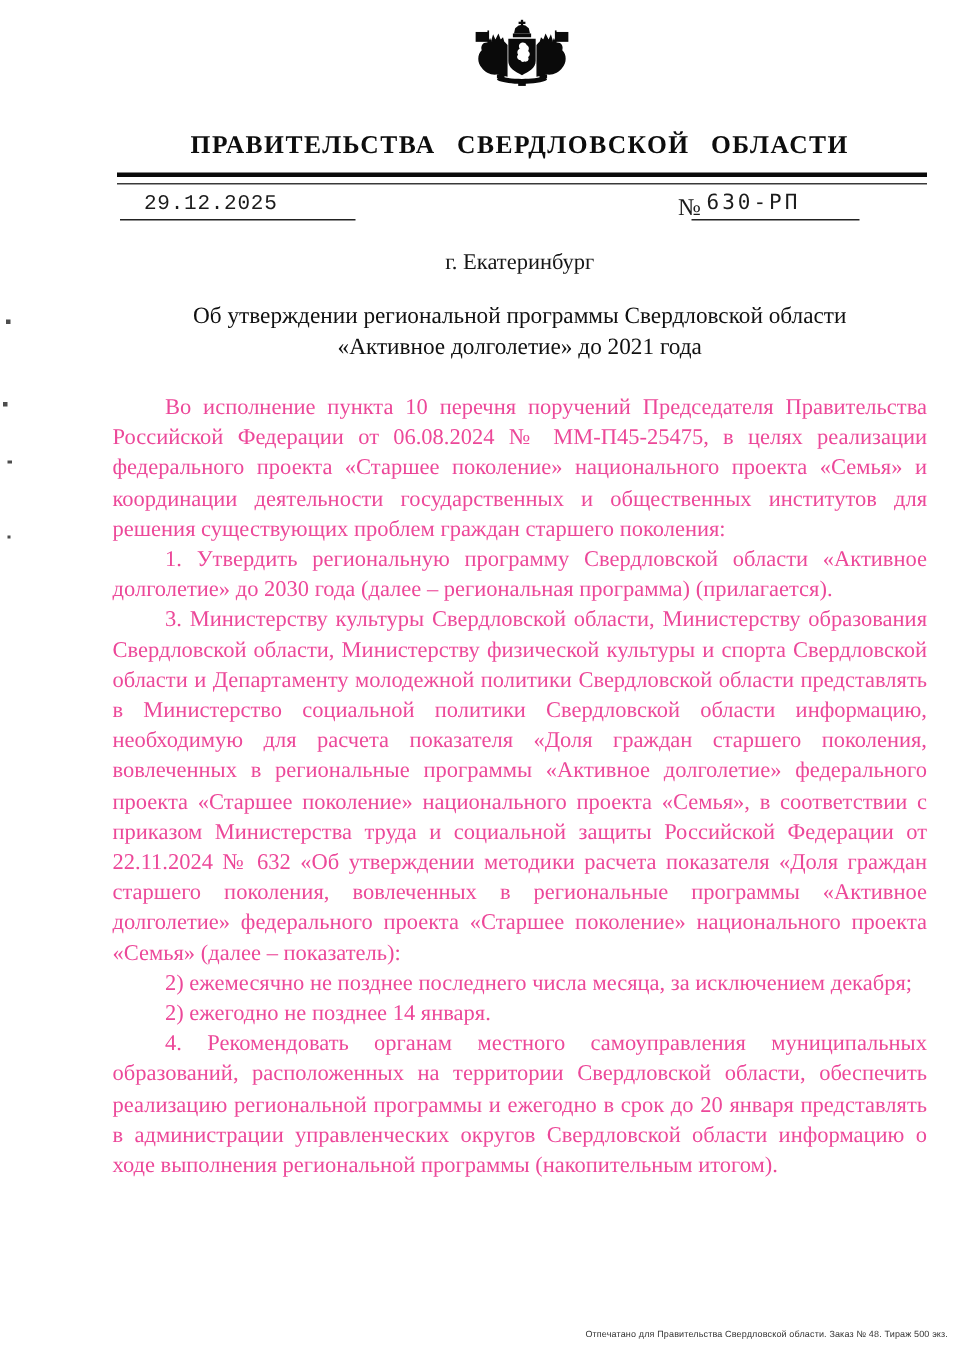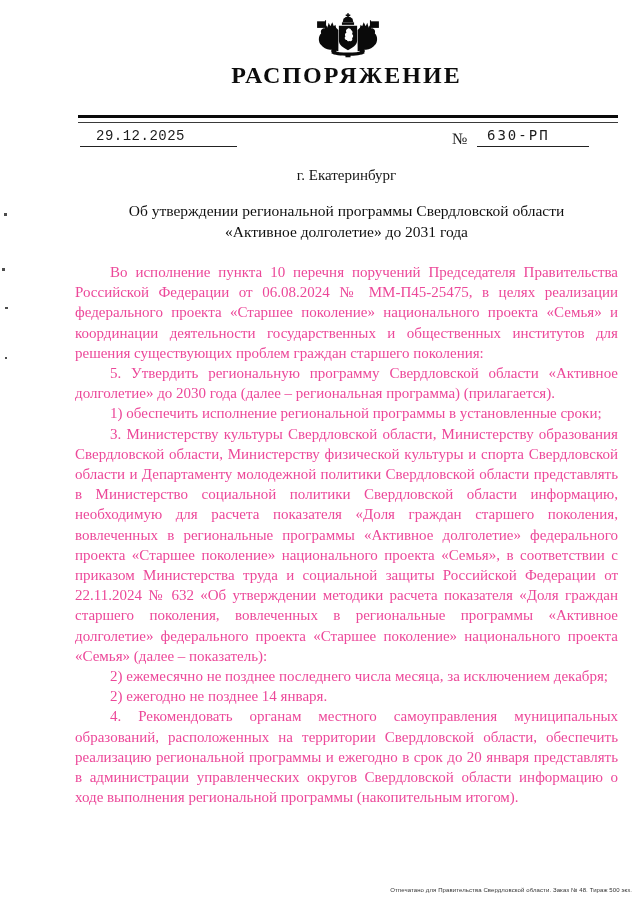--- a/index.html
+++ b/index.html
@@ -25,21 +25,21 @@
   .date-box{
     position:absolute;left:80px;top:127px;width:157px;height:20px;
     border-bottom:1.5px solid #222;
     font-family:Liberation Mono, monospace;font-size:14px;line-height:18px;
     padding-left:16px;box-sizing:border-box;color:#1c1c1c;letter-spacing:0.5px;
   }
   .num-sign{
     position:absolute;left:452px;top:130px;font-size:16px;line-height:18px;color:#1c1c1c;
   }
   .num-box{
-    position:absolute;left:477px;top:126px;width:112px;height:21px;
+    position:absolute;left:461px;top:126px;width:112px;height:21px;
     border-bottom:1.5px solid #222;
     font-family:"DejaVu Sans Mono", monospace;font-size:14px;line-height:18px;
     padding-left:10px;box-sizing:border-box;color:#1c1c1c;letter-spacing:2px;
   }
   .city{
     position:absolute;left:75px;top:156px;width:543px;text-align:center;
     font-size:15px;line-height:17px;color:#161616;margin-top:11px;
   }
   
   .doc-title{
@@ -97,38 +97,37 @@
         <rect x="42" y="73" width="10" height="5"></rect>
       </g>
 
       <path d="M42,80 c10,7 56,7 66,0 l-3,-5 c-14,5 -46,5 -60,0 z"></path>
       <rect x="70" y="80" width="10" height="8"></rect>
     </g>
 
     <path fill="#ffffff" d="M75,31 c-4,1 -5,5 -3,8 c-3,1 -4,5 -2,8 c-3,2 -1,7 3,7 c0,2 3,3 5,2 c4,1 7,-2 5,-6 c3,-2 3,-6 0,-8 c2,-3 1,-7 -2,-8 c0,-2 -4,-4 -6,-3 z"></path>
   </svg>
 
-  <div class="doc-type">РАСПОРЯЖЕНИЕ</div>
+  <div class="org-name">ПРАВИТЕЛЬСТВА СВЕРДЛОВСКОЙ ОБЛАСТИ</div>
   <div class="rule"></div>
 
   <div class="date-box">29.12.2025</div>
   <div class="num-sign">№</div>
   <div class="num-box">630-РП</div>
 
   <div class="city">г. Екатеринбург</div>
 
   <div class="doc-title">
     <div>Об утверждении региональной программы Свердловской области</div>
-    <div>«Активное долголетие» до 2031 года</div>
+    <div>«Активное долголетие» до 2021 года</div>
   </div>
 
   <div class="body-text">
     <p>Во исполнение пункта 10 перечня поручений Председателя Правительства Российской Федерации от 06.08.2024 № ММ-П45-25475, в целях реализации федерального проекта «Старшее поколение» национального проекта «Семья» и координации деятельности государственных и общественных институтов для решения существующих проблем граждан старшего поколения:</p>
-    <p>5. Утвердить региональную программу Свердловской области «Активное долголетие» до 2030 года (далее – региональная программа) (прилагается).</p>
-    <p>1) обеспечить исполнение региональной программы в установленные сроки;</p>
+    <p>1. Утвердить региональную программу Свердловской области «Активное долголетие» до 2030 года (далее – региональная программа) (прилагается).</p>
     <p>3. Министерству культуры Свердловской области, Министерству образования Свердловской области, Министерству физической культуры и спорта Свердловской области и Департаменту молодежной политики Свердловской области представлять в Министерство социальной политики Свердловской области информацию, необходимую для расчета показателя «Доля граждан старшего поколения, вовлеченных в региональные программы «Активное долголетие» федерального проекта «Старшее поколение» национального проекта «Семья», в соответствии с приказом Министерства труда и социальной защиты Российской Федерации от 22.11.2024 № 632 «Об утверждении методики расчета показателя «Доля граждан старшего поколения, вовлеченных в региональные программы «Активное долголетие» федерального проекта «Старшее поколение» национального проекта «Семья» (далее – показатель):</p>
     <p>2) ежемесячно не позднее последнего числа месяца, за исключением декабря;</p>
     <p>2) ежегодно не позднее 14 января.</p>
     <p>4. Рекомендовать органам местного самоуправления муниципальных образований, расположенных на территории Свердловской области, обеспечить реализацию региональной программы и ежегодно в срок до 20 января представлять в администрации управленческих округов Свердловской области информацию о ходе выполнения региональной программы (накопительным итогом).</p>
   </div>
 
   <div class="imprint">Отпечатано для Правительства Свердловской области. Заказ № 48. Тираж 500 экз.</div>
 
   <div class="speck s1"></div>
   <div class="speck s2"></div>

